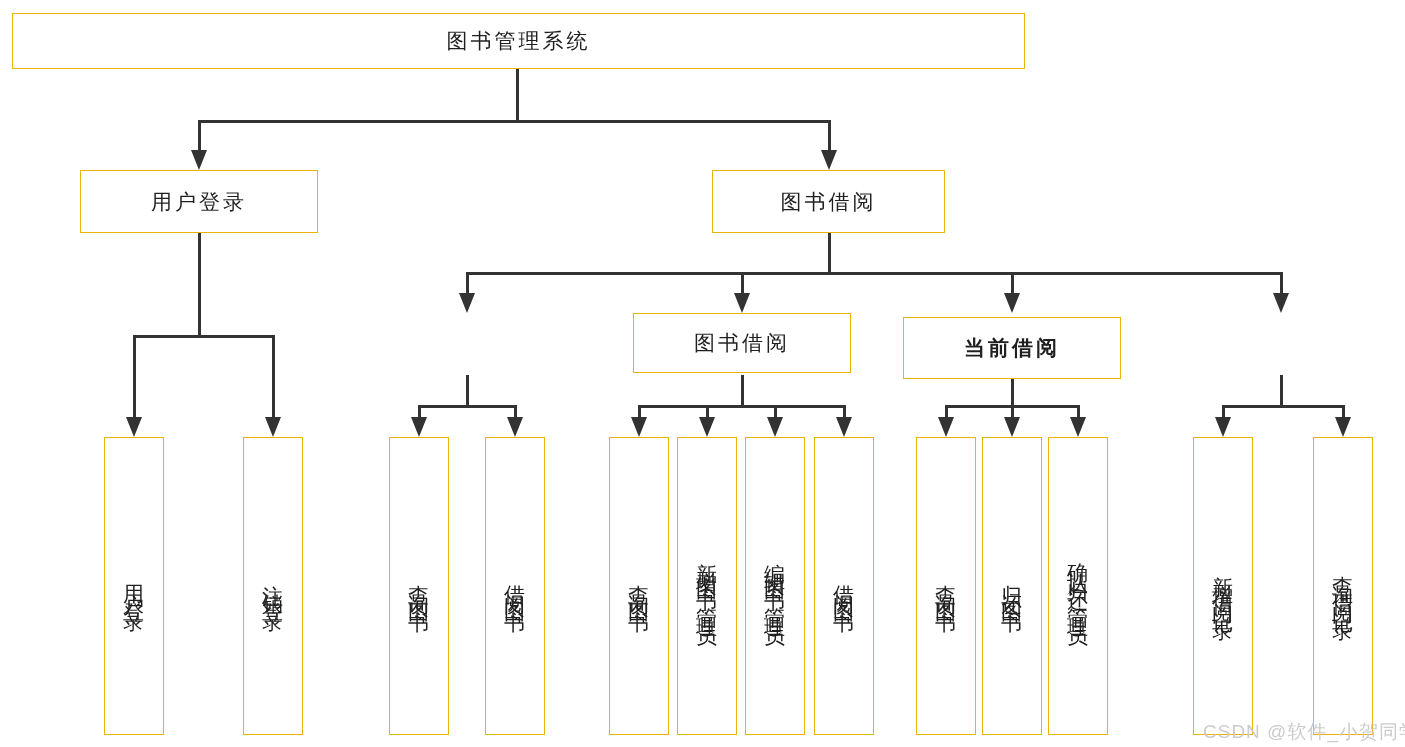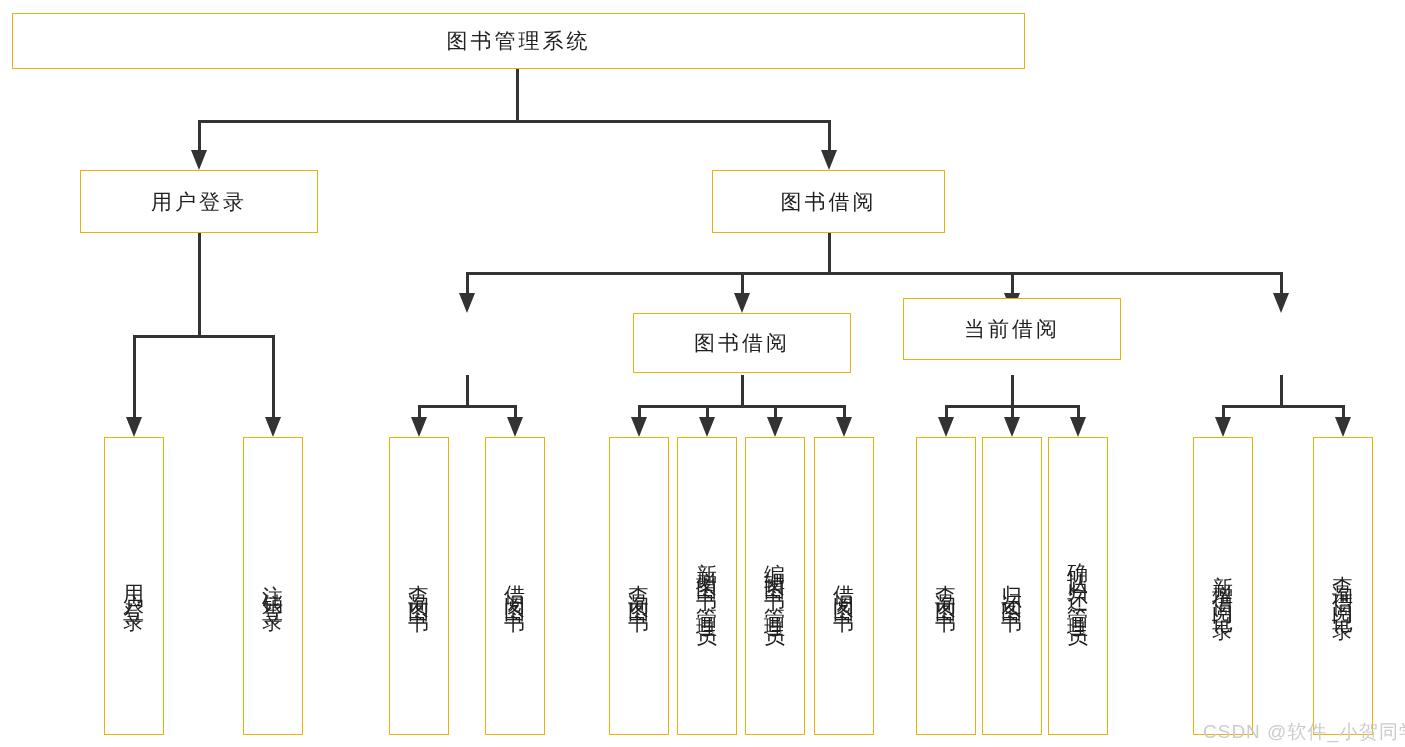--- a/index.html
+++ b/index.html
@@ -128,21 +128,21 @@
   <div class="hbox" style="left:80px; top:170px; width:238px; height:63px;">
     <span>用户登录</span>
   </div>
   <div class="hbox" style="left:712px; top:170px; width:233px; height:63px;">
     <span>图书借阅</span>
   </div>
 
   <div class="hbox" style="left:633px; top:313px; width:218px; height:60px;">
     <span>图书借阅</span>
   </div>
-  <div class="hbox" style="left:903px; top:298px; width:218px; height:62px;">
+  <div class="hbox" style="left:903px; top:317px; width:218px; height:62px;font-weight:bold;">
     <span>当前借阅</span>
   </div>
 
   <div class="vbox" style="left:104px;">
     <span class="vtext">用户登录</span>
   </div>
   <div class="vbox" style="left:243px;">
     <span class="vtext">注销登录</span>
   </div>
 

